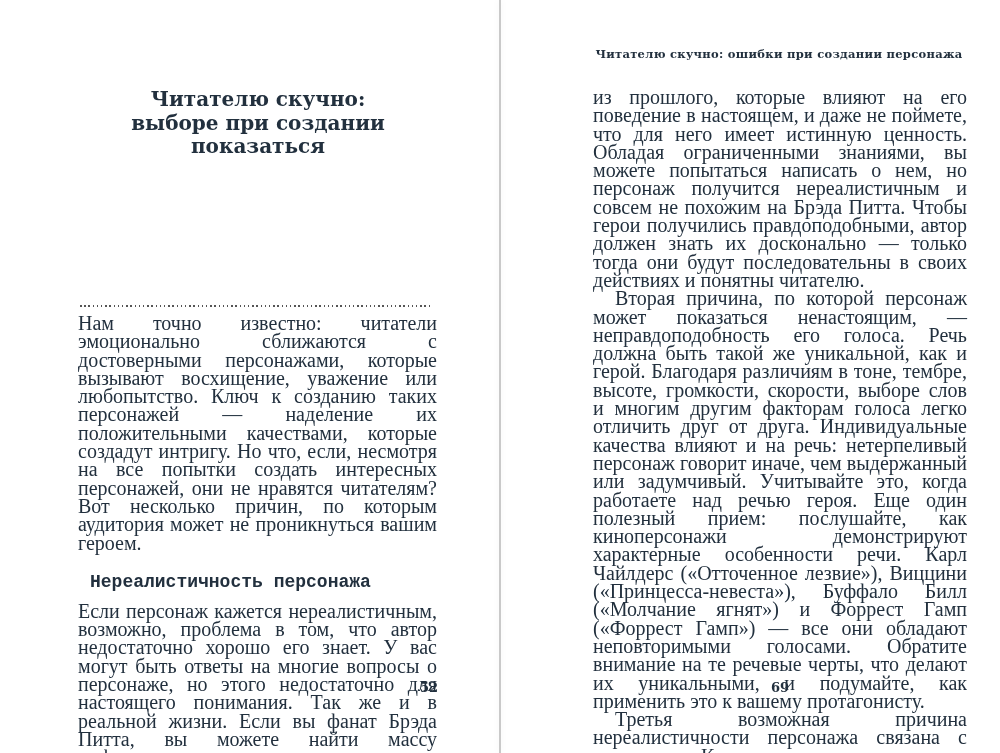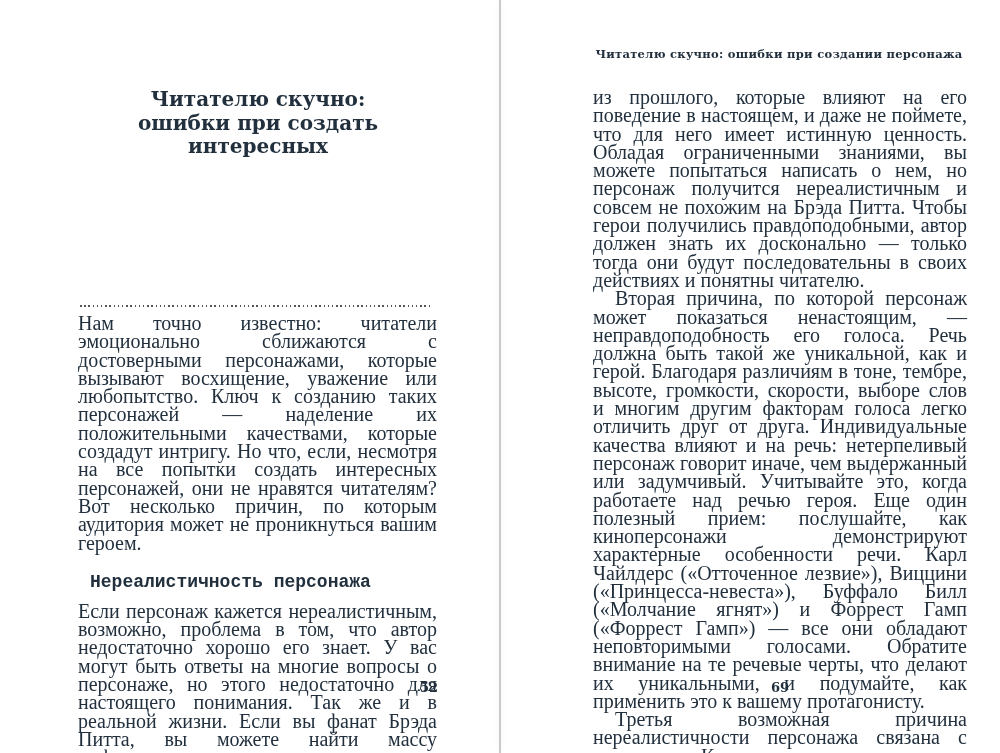--- a/index.html
+++ b/index.html
@@ -78,22 +78,22 @@
 </style>
 </head>
 <body>
 
 <div class="spread">
 
   <div class="page page-left">
 
     <div class="chapter-title">
       <span class="t-line">Читателю скучно:</span>
-      <span class="t-line">ошибки при создать</span>
-      <span class="t-line">интересных</span>
+      <span class="t-line">выборе при создании</span>
+      <span class="t-line">показаться</span>
     </div>
 
     <div class="dotted-rule"></div>
 
     <div class="left-body">
       <p class="body">Нам точно известно: читатели эмоционально сближаются с достоверными персонажами, которые вызывают восхищение, уважение или любопытство. Ключ к созданию таких персонажей — наделение их положительными качествами, которые создадут интригу. Но что, если, несмотря на все попытки создать интересных персонажей, они не нравятся читателям? Вот несколько причин, по которым аудитория может не проникнуться вашим героем.</p>
       <h2 class="section-heading">Нереалистичность персонажа</h2>
       <p class="body">Если персонаж кажется нереалистичным, возможно, проблема в том, что автор недостаточно хорошо его знает. У вас могут быть ответы на многие вопросы о персонаже, но этого недостаточно для настоящего понимания. Так же и в реальной жизни. Если вы фанат Брэда Питта, вы можете найти массу информации о нем в интернете, но это не поможет вам по-настоящему узнать его. Вы не предугадаете его действия в нестандартной ситуации, не распознаете триггеры</p>
     </div>
 

